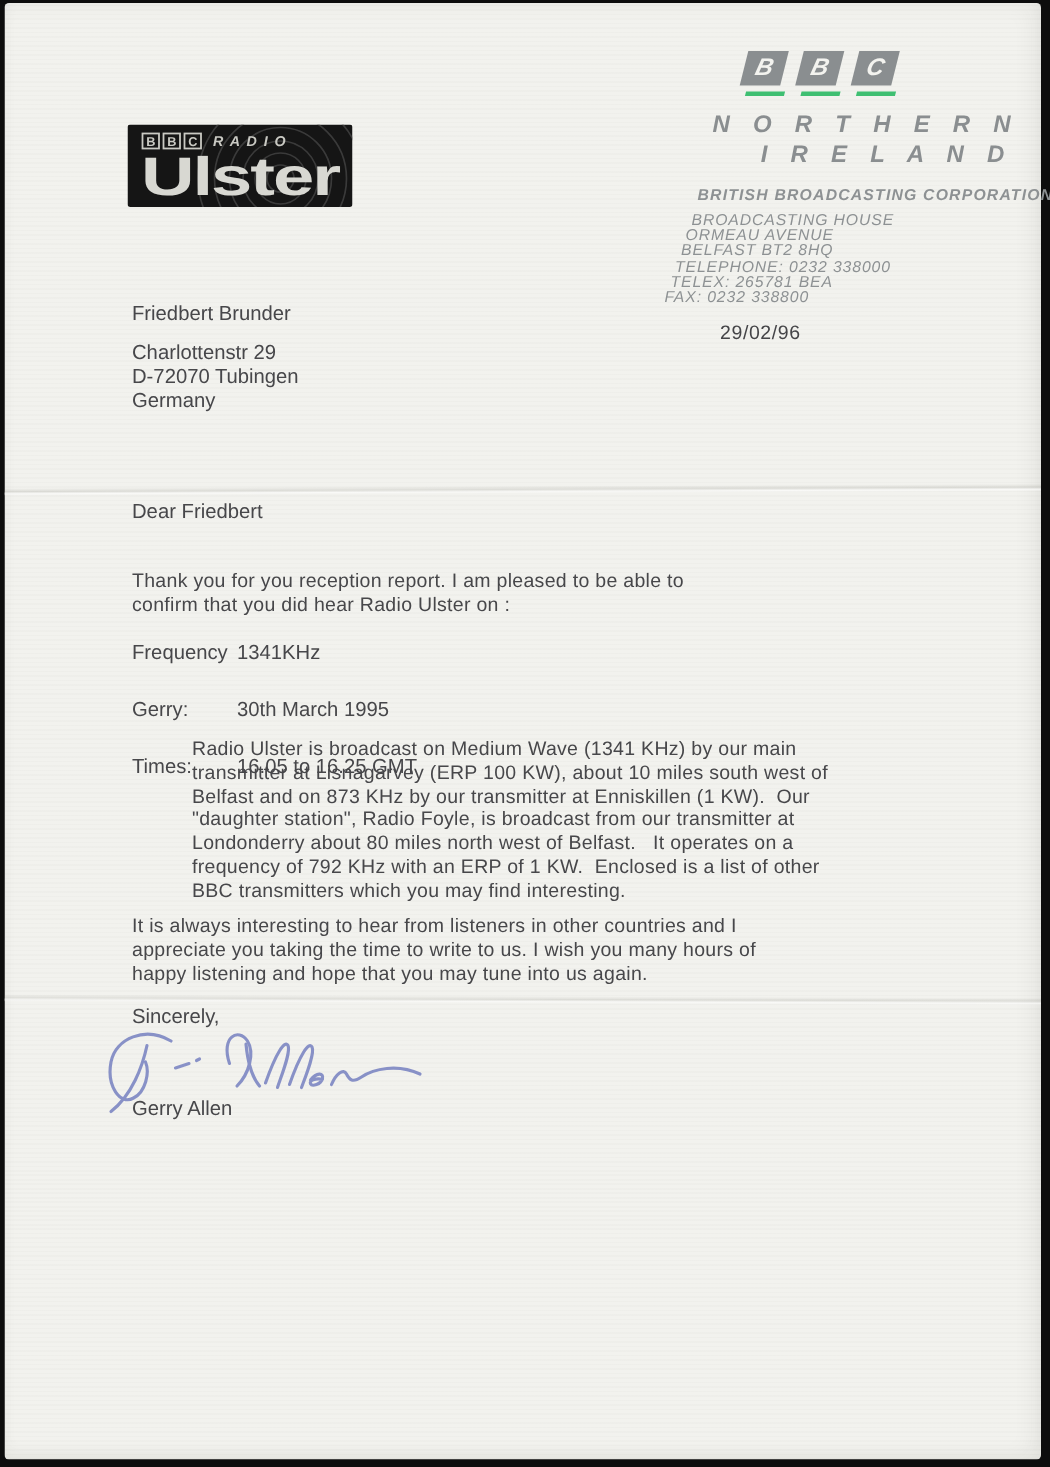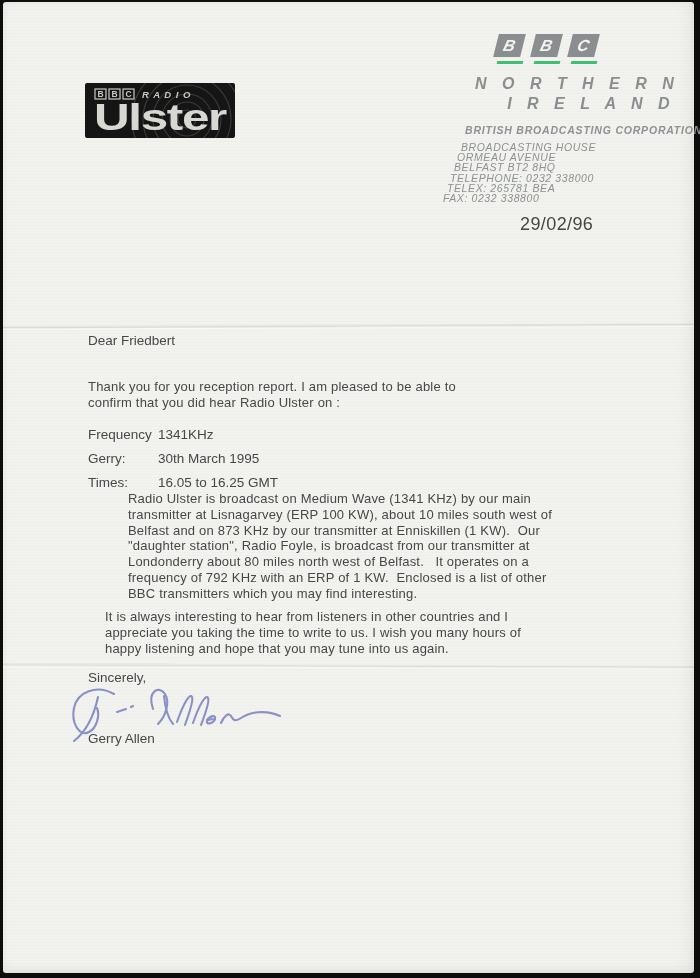--- a/index.html
+++ b/index.html
@@ -33,33 +33,33 @@
   .region-1{margin-top:11px;}
   .region-2{margin-top:2px;margin-left:-7px;text-align:right;}
 
   
   .corp{position:absolute;left:440px;top:122px;font-style:italic;color:#8d9193;white-space:nowrap;}
   .corp-name{font-size:10.5px;font-weight:bold;letter-spacing:0.8px;padding-left:22px;margin-bottom:6px;}
   .addr-line{font-size:10.5px;letter-spacing:0.6px;line-height:10.2px;}
   .al0{padding-left:18px;} .al1{padding-left:14px;} .al2{padding-left:11px;}
   .al3{padding-left:7px;}  .al4{padding-left:4px;}  .al5{padding-left:0;}
 
-  .date{position:absolute;left:477px;top:212px;font-size:18px;color:#454548;letter-spacing:0.4px;margin-left:40px;}
+  .date{position:absolute;left:477px;top:212px;font-size:13px;color:#454548;letter-spacing:0.4px;}
 
   
   .typed{color:#47474a;font-size:13.5px;}
   .recipient{position:absolute;left:85px;top:199px;line-height:16px;}
   .recipient-name{margin-bottom:10px;}
   .salutation{position:absolute;left:85px;top:331px;}
   .para{position:absolute;width:460px;font-size:13px;line-height:15.8px;color:#47474a;
         white-space:pre-wrap;margin:0;letter-spacing:0.2px;}
   .para1{left:85px;top:377px;}
   .para2{left:85px;top:489px;margin-left:40px;}
-  .para3{left:102px;top:607px;}
-  .details{position:absolute;left:85px;top:425px;display:grid;grid-template-columns:70px auto;row-gap:9px;}
+  .para3{left:85px;top:607px;}
+  .details{position:absolute;left:85px;top:425px;display:grid;grid-template-columns:70px auto;row-gap:23px;}
   .detail-label,.detail-value{font-size:13.5px;color:#47474a;}
   .valediction{position:absolute;left:85px;top:668px;}
   .signature{position:absolute;left:64px;top:683px;}
   .sig-name{position:absolute;left:85px;top:729px;}
   .sig-title{position:absolute;left:85px;top:745px;}
 </style>
 </head>
 <body>
 
 <div class="scan">
@@ -118,20 +118,26 @@
       <div class="addr-line al0">BROADCASTING HOUSE</div>
       <div class="addr-line al1">ORMEAU AVENUE</div>
       <div class="addr-line al2">BELFAST BT2 8HQ</div>
       <div class="addr-line al3">TELEPHONE: 0232 338000</div>
       <div class="addr-line al4">TELEX: 265781 BEA</div>
       <div class="addr-line al5">FAX: 0232 338800</div>
     </div>
 
     <div class="date">29/02/96</div>
 
+    <div class="recipient typed">
+      <div class="recipient-name">Friedbert Brunder</div>
+      <div>Charlottenstr 29</div>
+      <div>D-72070 Tubingen</div>
+      <div>Germany</div>
+    </div>
 
     <div class="salutation typed">Dear Friedbert</div>
 
     <p class="para para1">Thank you for you reception report. I am pleased to be able to
 confirm that you did hear Radio Ulster on :</p>
 
     <div class="details">
       <div class="detail-label">Frequency</div>
       <div class="detail-value">1341KHz</div>
       <div class="detail-label">Gerry:</div>

